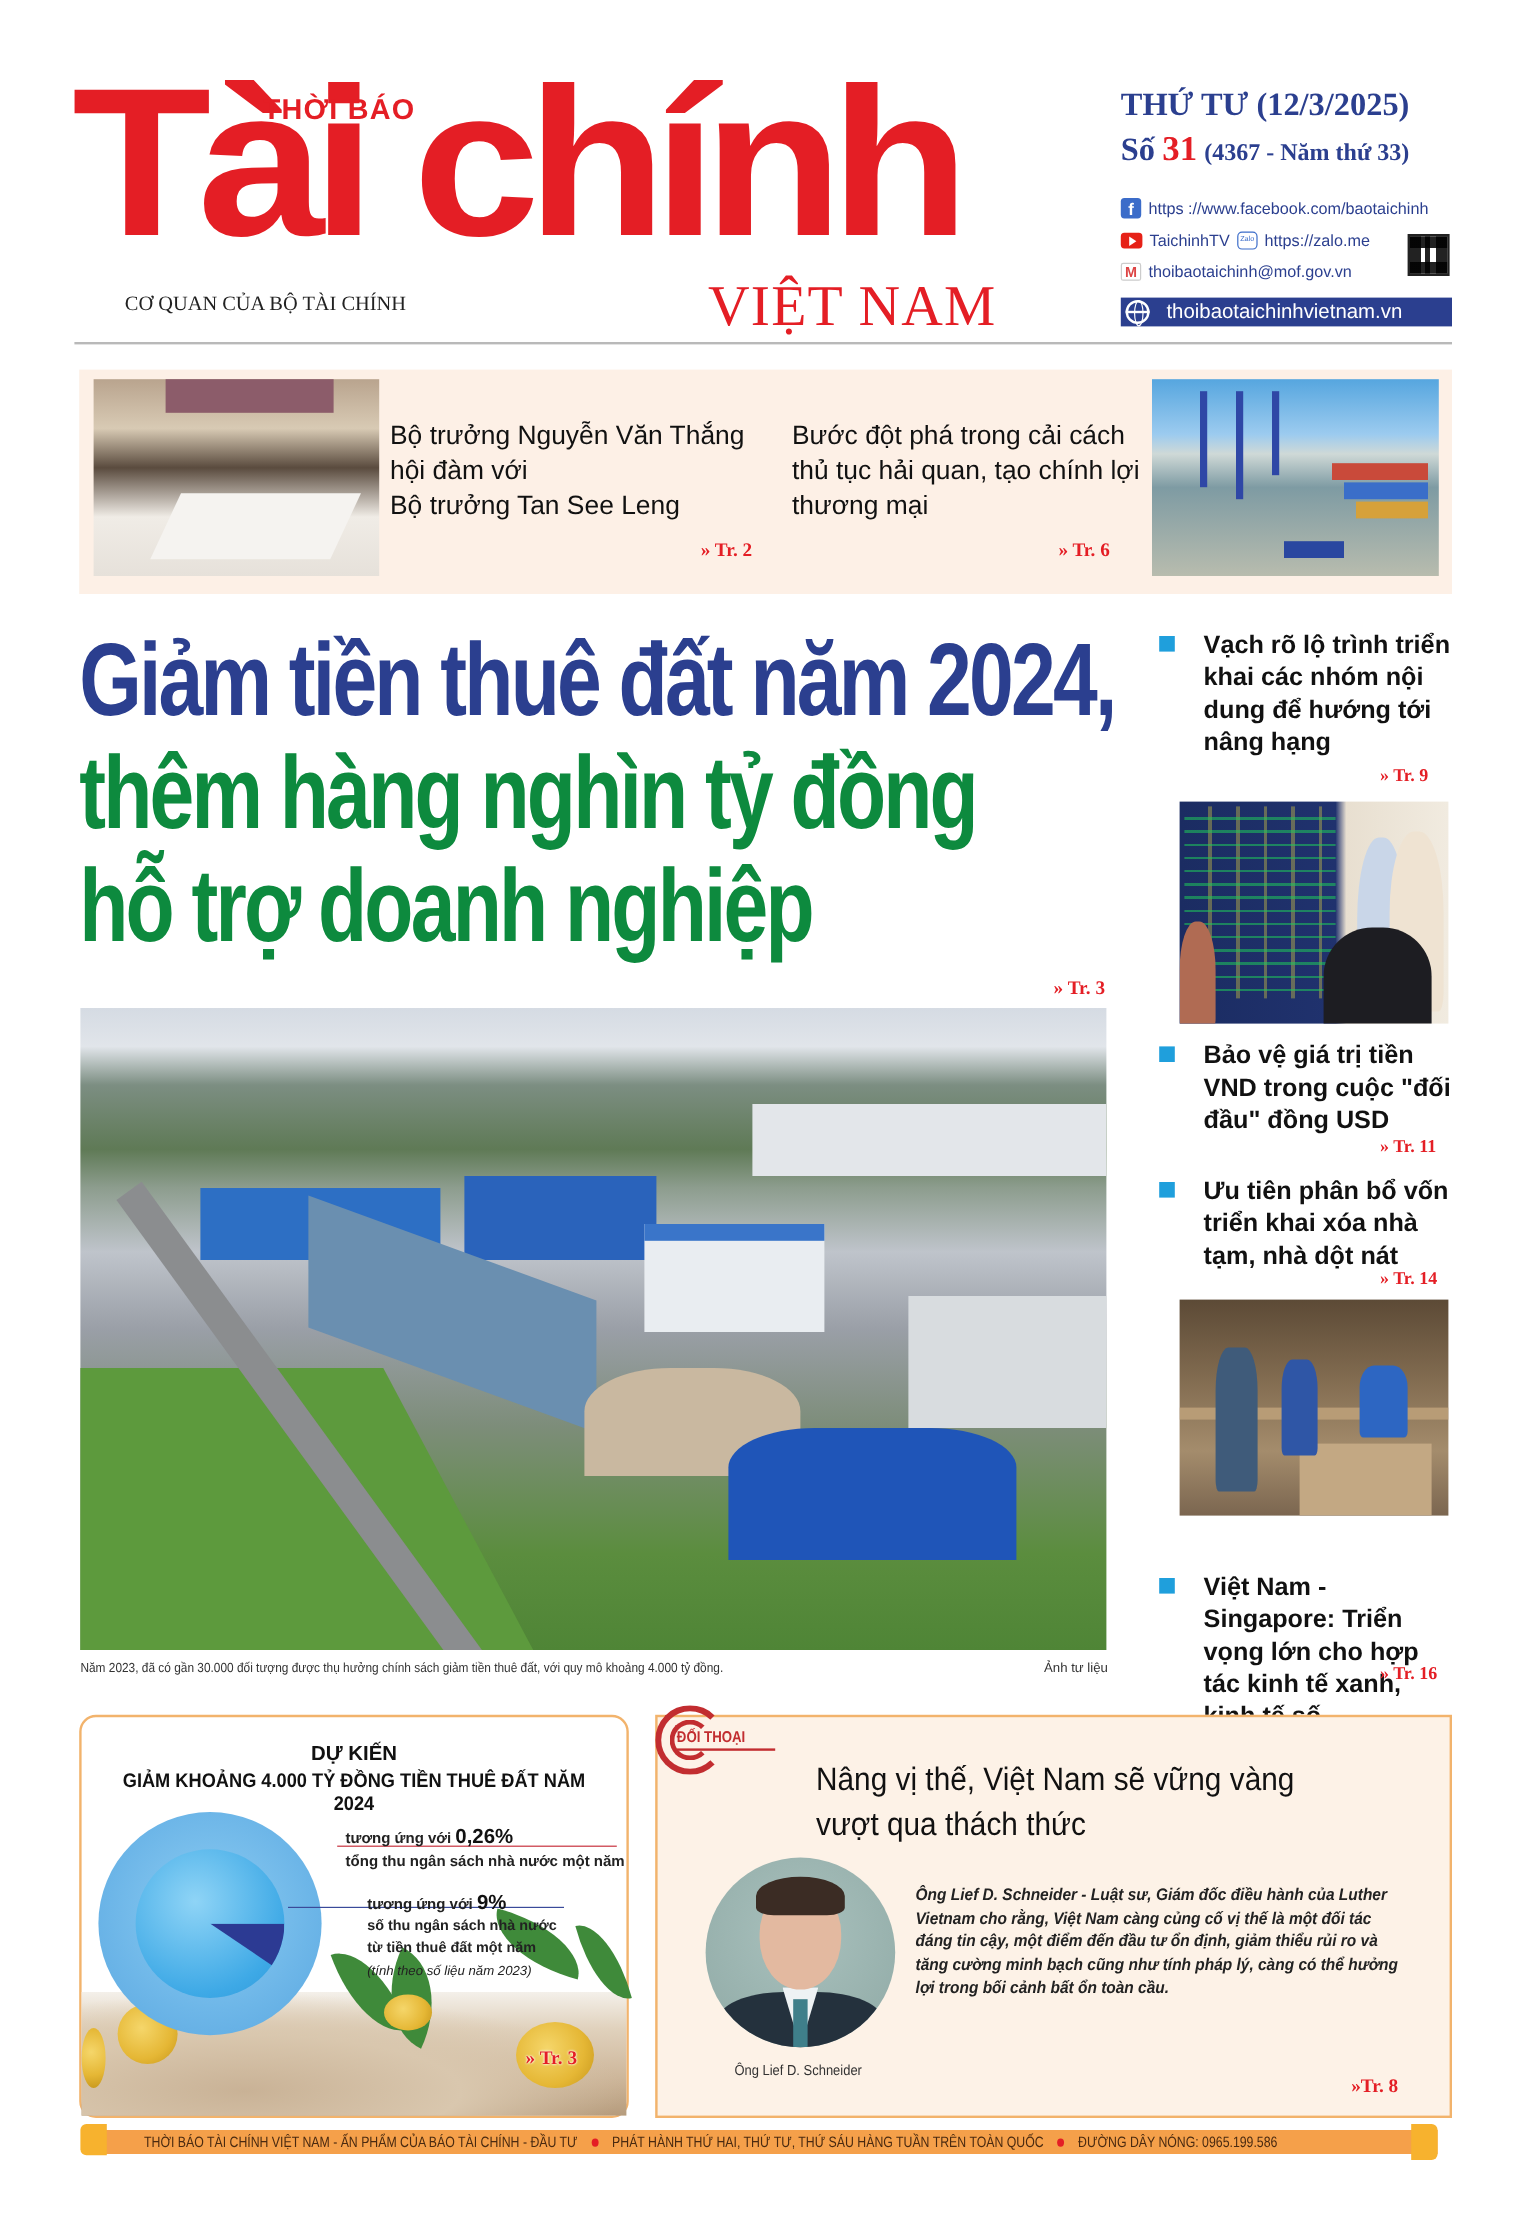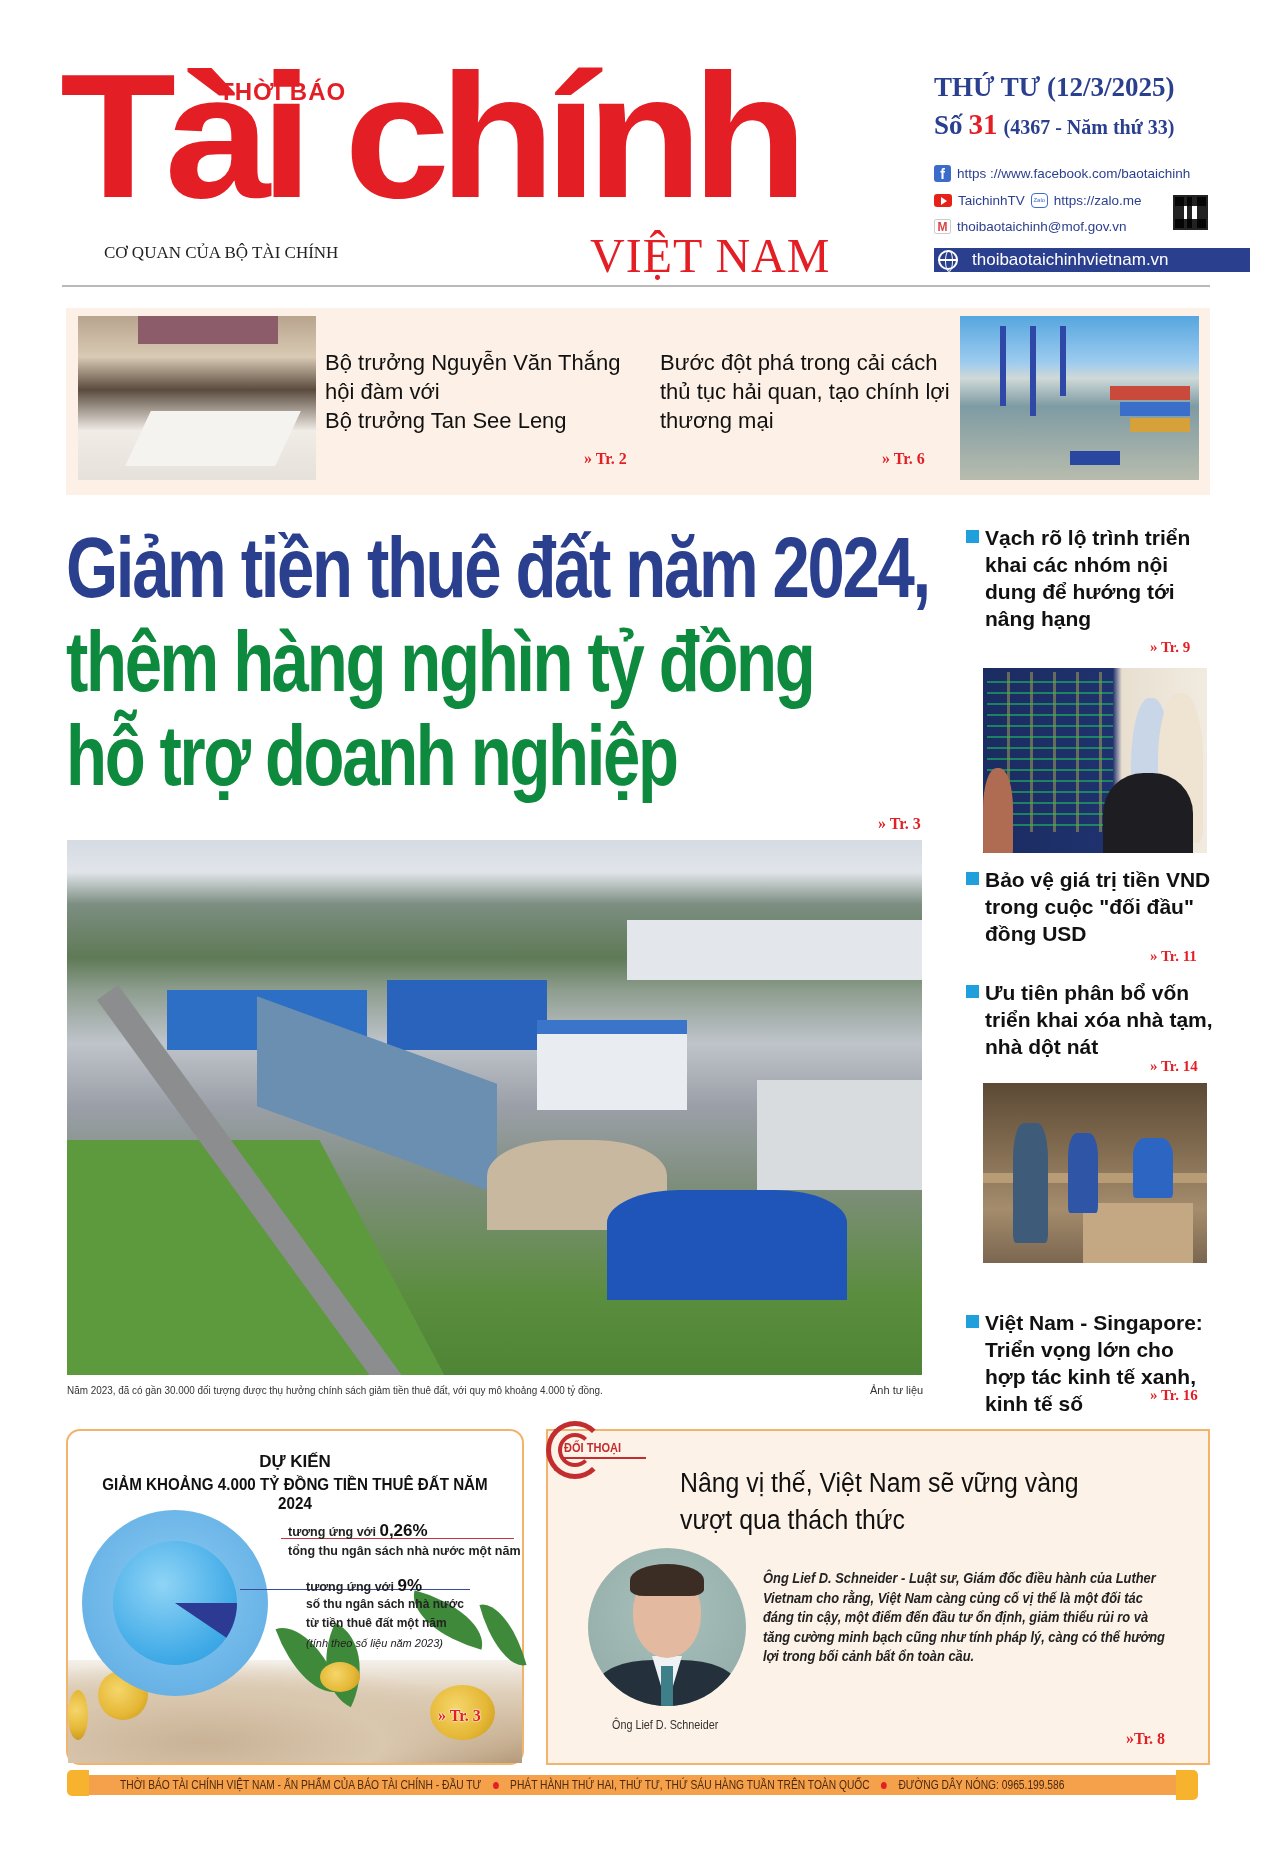--- a/index.html
+++ b/index.html
@@ -23,21 +23,21 @@
   .contact { left: 934px; font-size: 13.5px; color: #2b3f8f; display: flex; align-items: center; gap: 6px; white-space: nowrap; }
   .ico-fb { width: 17px; height: 17px; background: #3b6cc9; border-radius: 3px; color: #fff; font-weight: bold; font-size: 14px; text-align: center; line-height: 18px; font-family: "Liberation Sans", sans-serif; }
   .ico-yt { width: 18px; height: 13px; background: #e62117; border-radius: 3px; position: relative; }
   .ico-yt::after { content: ""; position: absolute; left: 7px; top: 3px; border-left: 6px solid #fff; border-top: 4px solid transparent; border-bottom: 4px solid transparent; }
   .ico-zalo { width: 17px; height: 15px; border: 1.5px solid #3b6cc9; border-radius: 4px; font-size: 6px; text-align: center; line-height: 12px; color: #3b6cc9; }
   .ico-mail { width: 17px; height: 15px; border: 1px solid #ccc; border-radius: 2px; color: #d44; font-weight: bold; font-size: 12px; text-align: center; line-height: 14px; }
   .qr { left: 1173px; top: 195px; width: 35px; height: 35px; background:
       linear-gradient(90deg, #222 0 30%, transparent 30% 40%, #222 40% 55%, transparent 55% 70%, #222 70% 100%),
       linear-gradient(#222 0 30%, transparent 30% 70%, #222 70% 100%);
       background-blend-mode: multiply; border: 2px solid #222; }
-  .web-bar { left: 934px; top: 248px; width: 316px; height: 24px; background: #2b3f8f; color: #fff; font-size: 17px; line-height: 24px; padding-left: 38px; }
+  .web-bar { left: 934px; top: 248px; width: 276px; height: 24px; background: #2b3f8f; color: #fff; font-size: 17px; line-height: 24px; padding-left: 38px; }
   .globe { left: 938px; top: 250px; width: 20px; height: 20px; border: 2px solid #fff; border-radius: 50%; background: #2b3f8f; z-index: 2; }
   .globe::before { content: ""; position: absolute; left: 5px; top: -2px; width: 6px; height: 20px; border: 1.5px solid #fff; border-radius: 50%; }
   .globe::after { content: ""; position: absolute; left: -2px; top: 7px; width: 20px; height: 1.5px; background: #fff; }
 
   
   .teaser-band { left: 66px; top: 308px; width: 1144px; height: 187px; background: #fdf0e6; }
   .teaser-img1 { left: 78px; top: 316px; width: 238px; height: 164px; background:
       linear-gradient(180deg, #b9a48e 0%, #d8cab4 25%, #5a4b3e 45%, #f0ece6 70%, #e6e1da 100%); }
   .teaser-img1 .table { position: absolute; left: 60px; top: 95px; width: 150px; height: 55px; background: #f5f3f0; transform: skewX(-25deg); }
   .teaser-img1 .ceiling { position: absolute; left: 60px; top: 0; width: 140px; height: 28px; background: #8c5c6a; }
@@ -60,21 +60,21 @@
       linear-gradient(180deg, #d5dbe3 0%, #e1e5ea 6%, #7c8e82 12%, #5f7a56 22%, #8d9d8e 28%, #bfc4cb 38%, #9a9fa7 50%, #7d8d7a 65%, #5b8d3e 85%, #4f8536 100%); }
   .main-photo .grass { position: absolute; left: 0; top: 300px; width: 380px; height: 240px; background: #5d9a3d; transform: skewX(28deg); transform-origin: left bottom; }
   .main-photo .road { position: absolute; left: 30px; top: 160px; width: 26px; height: 520px; background: #8b8d8f; transform: rotate(-36deg); transform-origin: left top; }
   .main-photo .bldg { position: absolute; }
   .caption { left: 67px; top: 1384px; font-size: 11px; color: #333; transform: scaleX(0.9); transform-origin: left top; }
   .credit { left: 870px; top: 1384px; font-size: 11px; color: #333; }
 
   
   .side-item { position: absolute; left: 966px; width: 250px; }
   .side-item .bullet { position: absolute; left: 0; top: 6px; width: 13px; height: 13px; background: #1f9fdc; }
-  .side-item .txt { margin-left: 19px; font-weight: bold; font-size: 21px; line-height: 27px; color: #111; }
+  .side-item .txt { margin-left: 37px; font-weight: bold; font-size: 21px; line-height: 27px; color: #111; }
   .side-link { position: absolute; font-family: "Liberation Serif", serif; font-weight: bold; font-size: 15px; color: #e41e25; }
   .side-photo1 { left: 983px; top: 668px; width: 224px; height: 185px; overflow: hidden; background: linear-gradient(90deg, #1b2c62 0%, #20326e 58%, #e8dfd0 62%, #f1ebe0 100%); }
   .side-photo1 .board { position: absolute; left: 4px; top: 4px; width: 126px; height: 160px; background:
       repeating-linear-gradient(180deg, transparent 0 9px, rgba(30,200,90,.55) 9px 11px),
       repeating-linear-gradient(90deg, transparent 0 20px, rgba(240,220,60,.35) 20px 23px); }
   .side-photo1 .person { position: absolute; border-radius: 45% 45% 10% 10%; }
   .side-photo2 { left: 983px; top: 1083px; width: 224px; height: 180px; overflow: hidden; background: linear-gradient(180deg, #5c4a36 0%, #806a4f 35%, #a48c6c 70%, #7b6650 100%); }
   .side-photo2 .plank { position: absolute; background: #b89c76; }
   .side-photo2 .shirt { position: absolute; border-radius: 30% 30% 8% 8%; }
 

